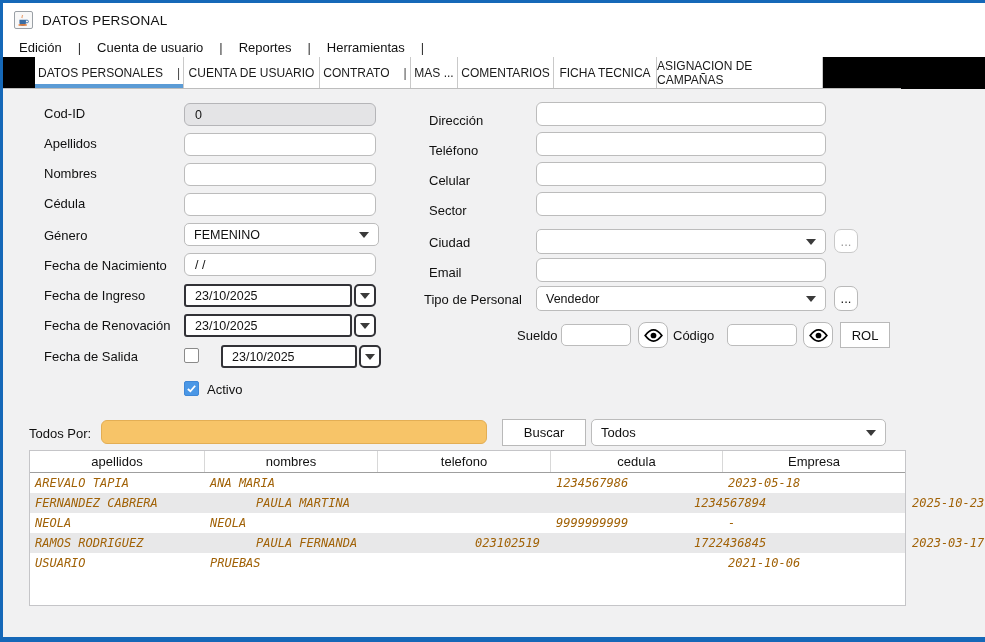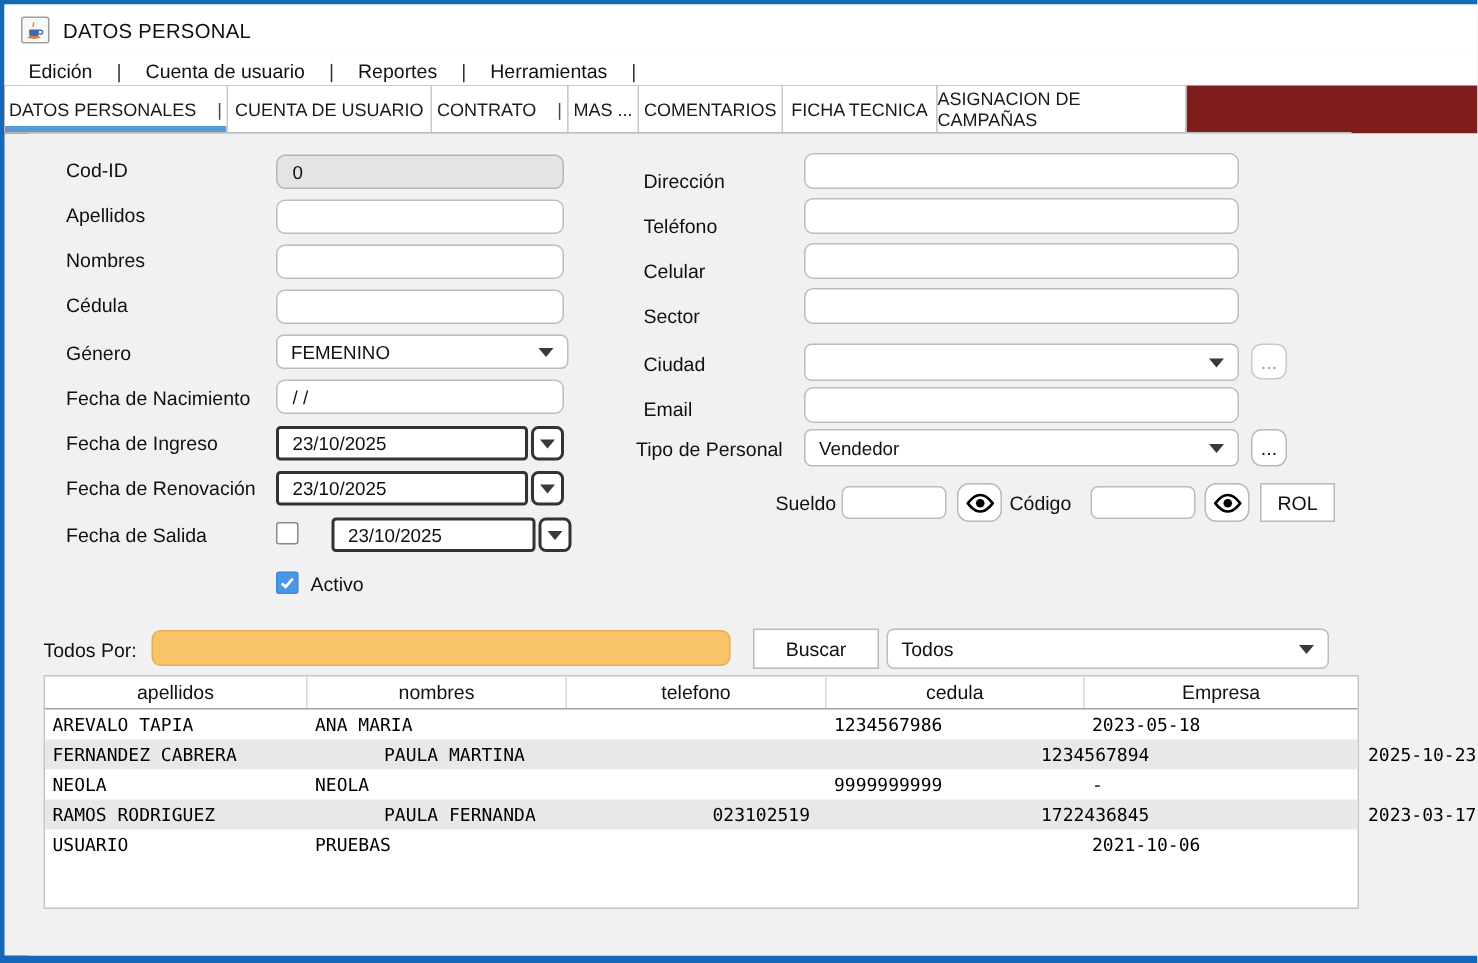--- a/index.html
+++ b/index.html
@@ -17,21 +17,21 @@
               display:flex; align-items:center; padding-left:11px; }
   .app-icon { width:19px; height:18px; border:1px solid #9aa0a6; background:#f8f8f8; border-radius:2px;
               display:flex; align-items:center; justify-content:center; margin-right:9px; }
   .title-text { font-size:13.5px; color:#111; letter-spacing:.2px; }
 
   .menubar { position:absolute; left:3px; top:37px; width:982px; height:20px; background:#ffffff;
              display:flex; align-items:center; padding-left:10px; font-size:13px; color:#111; }
   .menu-item { padding:0 6px; cursor:default; }
   .menu-sep { color:#333; padding:0 10px; }
 
-  .tabstrip { position:absolute; left:3px; top:57px; width:982px; height:32px; background:#7f1d1d; display:flex; }
+  .tabstrip { position:absolute; left:3px; top:57px; width:982px; height:32px; background:#000000; display:flex;padding-left:32px; }
   .tabstrip-line { position:absolute; left:0; top:31px; width:898px; height:1px; background:#bdbdbd; }
   .tab { height:31px; background:#ffffff; border-right:1px solid #c9c9c9; display:flex;
          align-items:center; justify-content:center; gap:14px; font-size:12px; color:#1a1a1a; position:relative; }
   .tab.active { box-shadow: inset 0 -4px 0 #5b9bd5; }
   .tab .tab-pipe { color:#444; }
 
   .content { position:absolute; left:3px; top:89px; width:982px; height:548px; background:#f1f1f2;margin-left:16px; }
 
   .flabel { position:absolute; font-size:13px; color:#101010; white-space:nowrap; }
 
@@ -68,22 +68,22 @@
                   font-family:"Liberation Sans",sans-serif; font-size:13px; color:#222; padding:0 9px; outline:none; }
 
   .table { position:absolute; left:10px; top:361px; width:877px; height:156px; background:#ffffff; border:1px solid #c5c5c8; }
   .thead { display:grid; grid-template-columns:175px 173px 173px 172px 182px; height:22px;
            border-bottom:1px solid #9f9f9f; }
   .th { font-size:13px; color:#111; display:flex; align-items:center; justify-content:center;
         border-right:1px solid #d8d8d8; }
   .th:last-child { border-right:none; }
   .trow { display:grid; grid-template-columns:175px 173px 173px 172px 182px; height:20px; cursor:default; }
   .trow.alt { background:#e8e8e9;gap:46px; }
-  .td { font-family:"DejaVu Sans Mono", monospace; font-size:12px; color:#000000; display:flex; align-items:center;
-        padding-left:5px; white-space:nowrap; overflow:hidden; }
+  .td { font-family:"DejaVu Sans Mono", monospace; font-size:12px; color:#a16207; display:flex; align-items:center;
+        padding-left:5px; white-space:nowrap; overflow:hidden;font-style:italic; }
 </style>
 </head>
 <body>
 
 <div class="window">
   <div class="frame-top"></div>
   <div class="frame-left"></div>
   <div class="frame-bottom"></div>
 
   <div class="titlebar">

